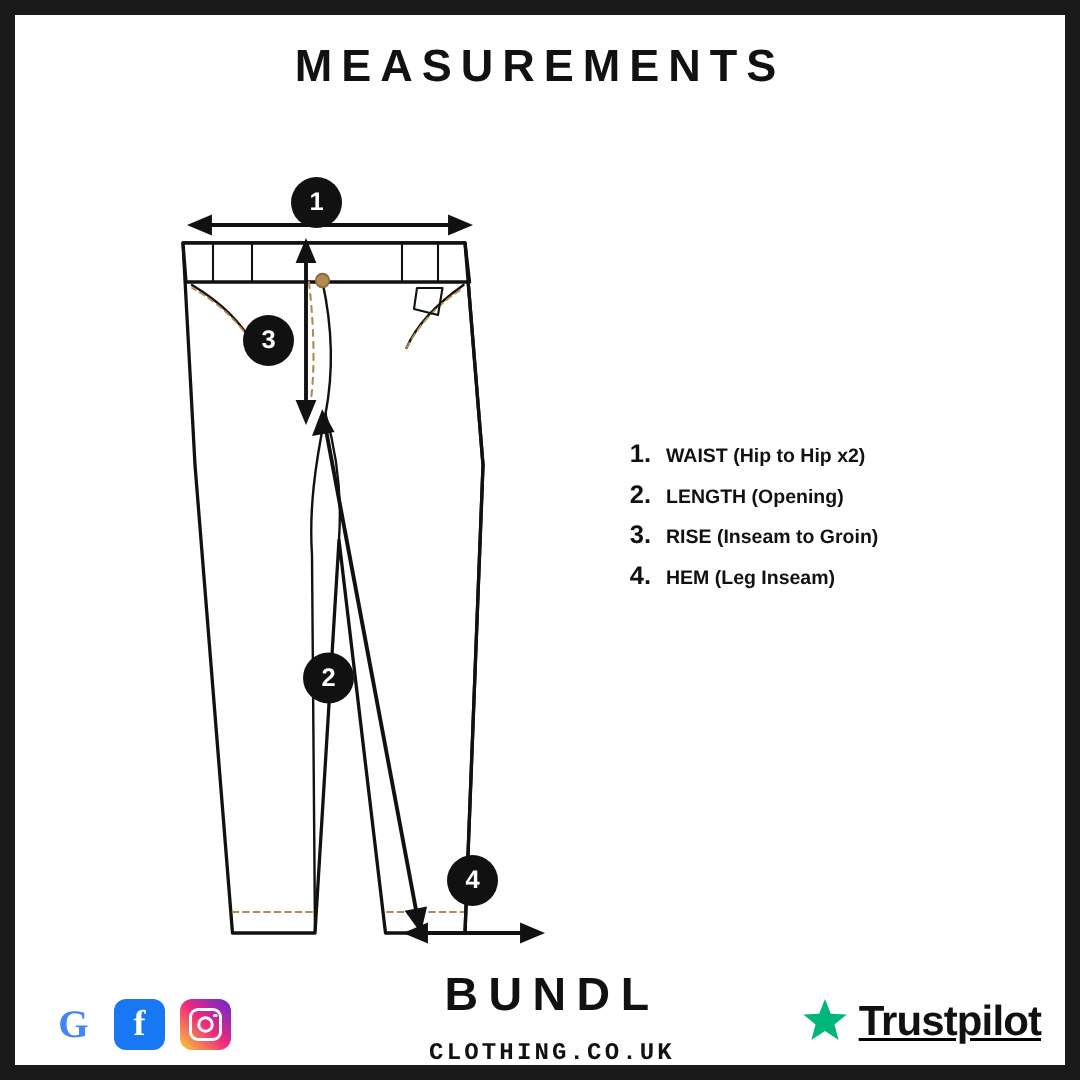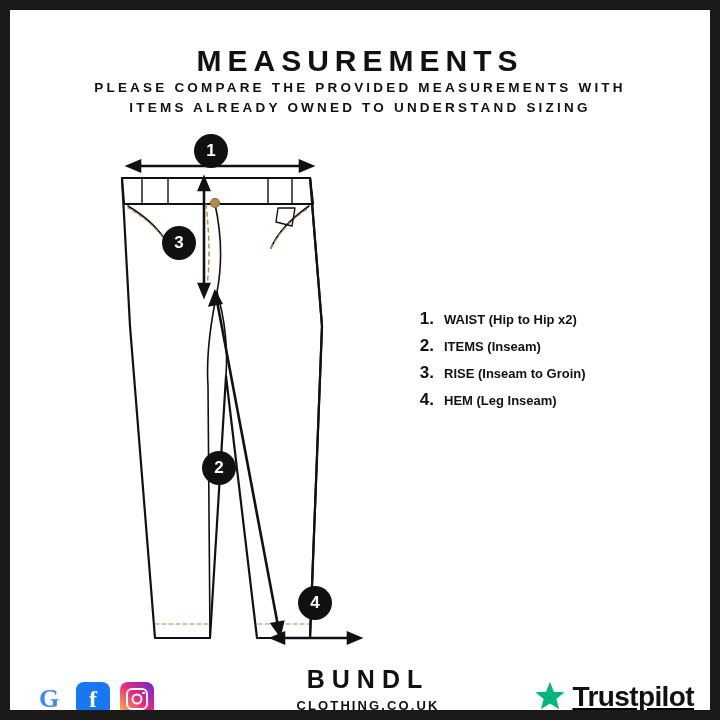--- a/index.html
+++ b/index.html
@@ -14,21 +14,21 @@
     position: relative;
     width: 720px;
     height: 720px;
     background: #ffffff;
     box-sizing: border-box;
     border: 10px solid #1a1a1a;
     overflow: hidden;
   }
   .inner {
     position: absolute;
-    left: 0; top: 16px;
+    left: 0; top: 0;
     width: 700px;
     height: 623px;
   }
   .title {
     position: absolute;
     top: 18px;
     left: 0;
     width: 100%;
     text-align: center;
     font-size: 30px;
@@ -94,32 +94,33 @@
   #badge4 { left: 288px; top: 560px; }
 
   .brand {
     position: absolute;
     left: 258px;
     top: 636px;
     width: 200px;
     text-align: center;
   }
   .brand-name {
-    font-size: 25px;
+    font-size: 31px;
     font-weight: bold;
     letter-spacing: 7px;
     color: #111;
     line-height: 34px;
   }
   .brand-sub {
-    font-size: 13px;
+    font-size: 16px;
     font-weight: bold;
     letter-spacing: 2.1px;
     color: #111;
-    margin-top: 2px;
+    margin-top: 13px;
+    font-family: Liberation Mono, monospace;
   }
   .socials {
     position: absolute;
     left: 22px;
     top: 656px;
     display: flex;
     gap: 10px;
     align-items: center;
   }
   .social {
@@ -186,24 +187,20 @@
   }
   svg.art { position: absolute; left: 0; top: 0; }
 </style>
 </head>
 <body>
 
 <div id="page">
   <div class="inner">
 
     <div class="title">MEASUREMENTS</div>
-    <div class="subtitle">
-      <div>PLEASE COMPARE THE PROVIDED MEASUREMENTS WITH</div>
-      <div>ITEMS ALREADY OWNED TO UNDERSTAND SIZING</div>
-    </div>
 
     <svg class="art" width="700" height="700" viewBox="0 0 700 700">
       <g fill="#ffffff" stroke="#111111" stroke-width="2.2" stroke-linejoin="round" stroke-linecap="round">
 
         <path d="M112 152 L300 152 L312 300 L300 612 L247 612 L216 350 L200 612 L145 612 L120 300 Z"></path>
 
         <path d="M112 152 L300 152 L303 178 L114 178 Z"></path>
 
         <path d="M205 178 C 212 210, 212 240, 207 266" fill="none" stroke-width="1.6"></path>
         <path d="M196 178 C 200 214, 200 242, 196 266" fill="none" stroke-width="1.4" stroke-dasharray="4 4" stroke="#b08a50"></path>
@@ -257,21 +254,21 @@
     <div class="badge" id="badge2">2</div>
     <div class="badge" id="badge4">4</div>
 
     <div class="legend">
       <div class="legend-row">
         <div class="legend-num">1.</div>
         <div class="legend-text">WAIST (Hip to Hip x2)</div>
       </div>
       <div class="legend-row">
         <div class="legend-num">2.</div>
-        <div class="legend-text">ITEMS (Inseam)</div>
+        <div class="legend-text">LENGTH (Opening)</div>
       </div>
       <div class="legend-row">
         <div class="legend-num">3.</div>
         <div class="legend-text">RISE (Inseam to Groin)</div>
       </div>
       <div class="legend-row">
         <div class="legend-num">4.</div>
         <div class="legend-text">HEM (Leg Inseam)</div>
       </div>
     </div>

